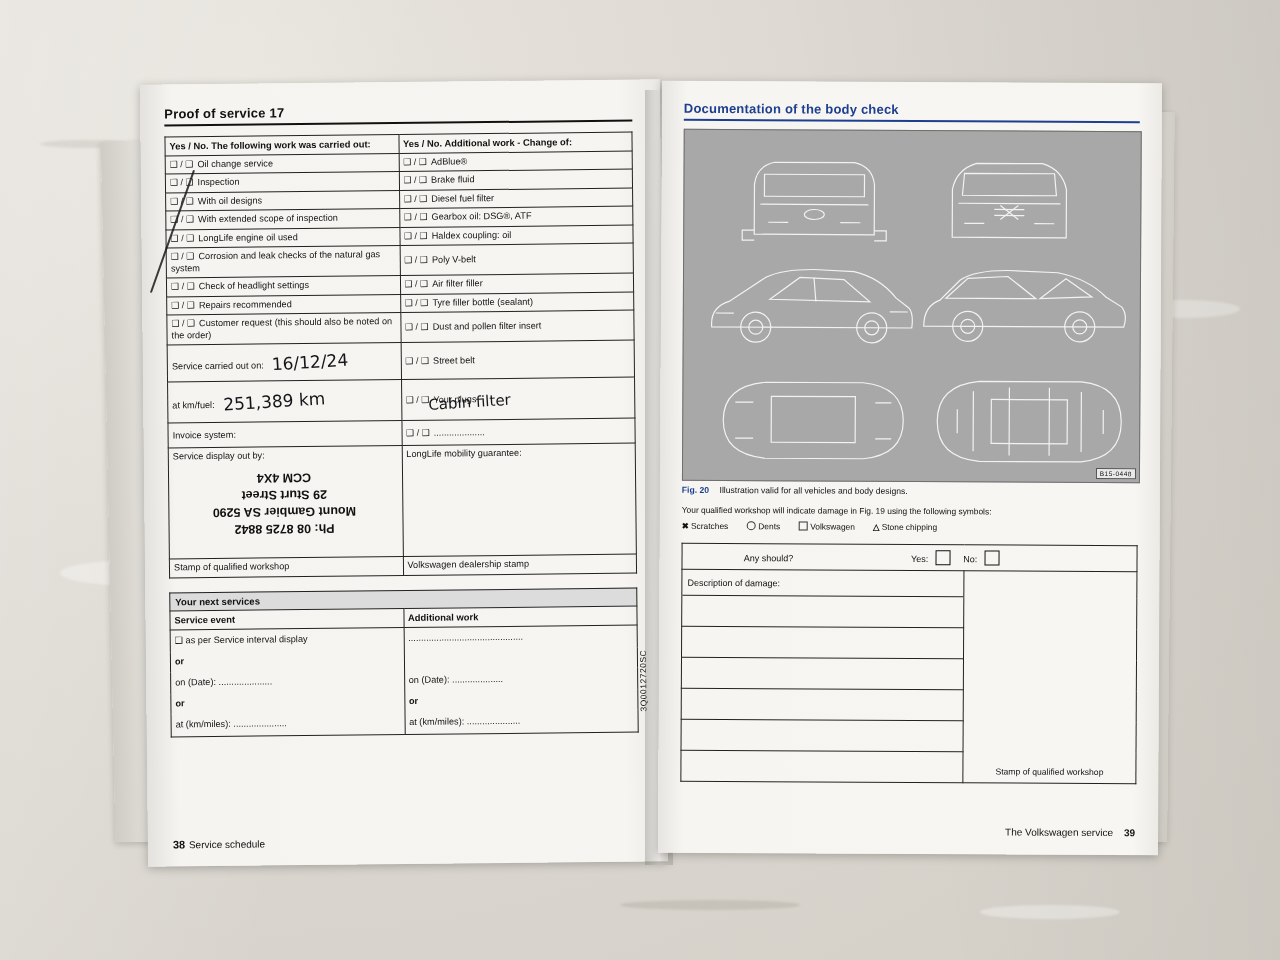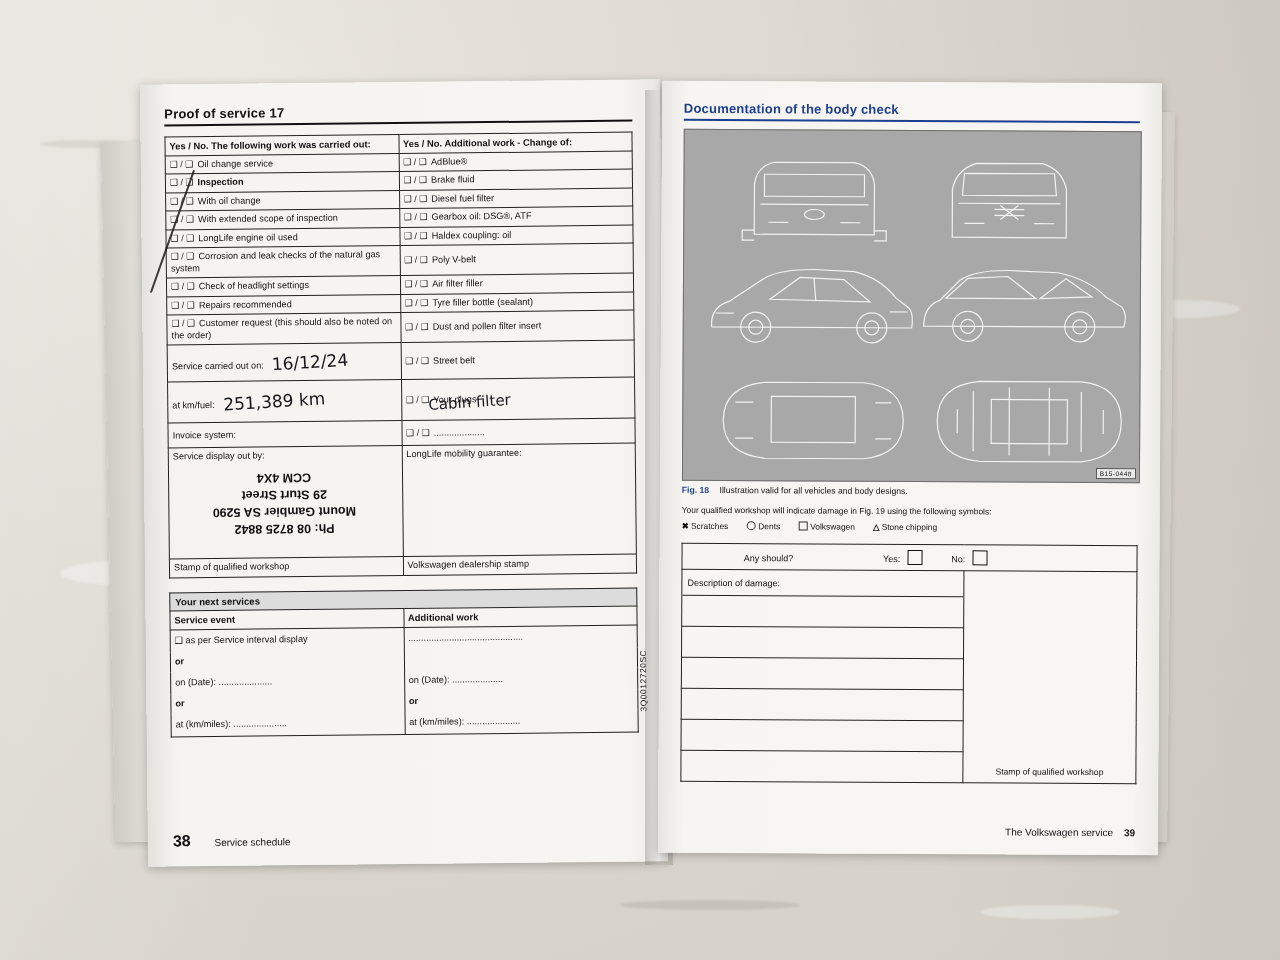--- a/index.html
+++ b/index.html
@@ -85,21 +85,21 @@
     transform:rotate(180deg);
     font-size:12.5px;font-weight:bold;color:#111;line-height:1.35;text-align:center;
     font-family:"Liberation Sans",sans-serif;
   }
   .pen-line{
     position:absolute;width:2px;height:120px;background:#1a1a1a;
     transform:rotate(20deg);border-radius:2px;opacity:.85;
   }
 
   .footL{position:absolute;left:24px;bottom:16px;font-size:10px;color:#111;}
-  .footL b{font-size:16px;margin-right:20px;}
+  .footL b{font-size:11px;margin-right:0;}
   .vertcode{
     position:absolute;left:502px;bottom:150px;font-size:8.5px;color:#111;
     transform:rotate(-90deg);transform-origin:left bottom;letter-spacing:.5px;
   }
 
   
   .rp{position:absolute;left:22px;top:20px;width:456px;color:#111;}
   .fig{
     width:100%;height:350px;background:#a8a8a8;border:1px solid #6f6f6f;
     position:relative;overflow:hidden;
@@ -159,25 +159,25 @@
           <tbody>
               <tr>
             <td class="th">Yes / No. The following work was carried out:</td>
             <td class="th">Yes / No. Additional work - Change of:</td>
           </tr>
           <tr>
             <td><span class="cbs">❑ / ❑</span><span>Oil change service</span></td>
             <td><span class="cbs">❑ / ❑</span><span>AdBlue®</span></td>
           </tr>
           <tr>
-            <td><span class="cbs">❑ / ❑</span><span style="font-weight:bold">Inspection</span></td>
+            <td><span class="cbs">❑ / ❑</span><span style="font-weight:normal">Inspection</span></td>
             <td><span class="cbs">❑ / ❑</span><span>Brake fluid</span></td>
           </tr>
           <tr>
-            <td><span class="cbs">❑ / ❑</span><span>With oil change</span></td>
+            <td><span class="cbs">❑ / ❑</span><span>With oil designs</span></td>
             <td><span class="cbs">❑ / ❑</span><span>Diesel fuel filter</span></td>
           </tr>
           <tr>
             <td><span class="cbs">❑ / ❑</span><span>With extended scope of inspection</span></td>
             <td><span class="cbs">❑ / ❑</span><span>Gearbox oil: DSG®, ATF</span></td>
           </tr>
           <tr>
             <td><span class="cbs">❑ / ❑</span><span>LongLife engine oil used</span></td>
             <td><span class="cbs">❑ / ❑</span><span>Haldex coupling: oil</span></td>
           </tr>
@@ -350,21 +350,21 @@
             <path d="M16 52 Q16 16 58 12 L160 12 Q200 16 200 52 Q200 88 160 92 L58 92 Q16 88 16 52 Z"></path>
             <path d="M52 22 L52 82 M160 22 L160 82"></path>
             <path d="M70 30 L146 30 L146 74 L70 74 Z"></path>
             <path d="M36 40 L36 64 M182 40 L182 64"></path>
             <path d="M88 18 L88 86 M128 18 L128 86"></path>
           </svg>
           <div class="figtag">B15-0448</div>
         </div>
 
         <div class="figcap">
-          <b>Fig. 18</b>
+          <b>Fig. 20</b>
           <span style="margin-left:8px">Illustration valid for all vehicles and body designs.</span>
         </div>
 
         <div style="height:10px"></div>
         <div style="font-size:8.4px">Your qualified workshop will indicate damage in Fig. 19 using the following symbols:</div>
 
         <div class="symrow">
           <span><b>✖</b>
             <span>Scratches</span></span>
           <span><span class="circ"></span><span>Dents</span></span>
@@ -375,23 +375,23 @@
 
         <table class="dmg">
           <colgroup>
               <col style="width:62%">
               <col style="width:38%">
             </colgroup>
           <tbody>
               <tr>
             <td colspan="2" style="padding:5px 6px">
               <span style="display:inline-block;width:160px;text-align:center;font-weight:normal">Any should?</span>
-              <span style="margin-left:32px">Yes:</span>
+              <span style="margin-left:60px">Yes:</span>
               <span class="bigbox"></span>
-              <span style="margin-left:26px">No:</span>
+              <span style="margin-left:10px">No:</span>
               <span class="bigbox"></span>
             </td>
           </tr>
           <tr>
             <td style="height:17px;border-bottom:none"><span>Description of damage:</span></td>
             <td rowspan="7" style="vertical-align:bottom;text-align:center;padding-bottom:6px">
               <span style="font-size:8.6px">Stamp of qualified workshop</span>
             </td>
           </tr>
           <tr>

